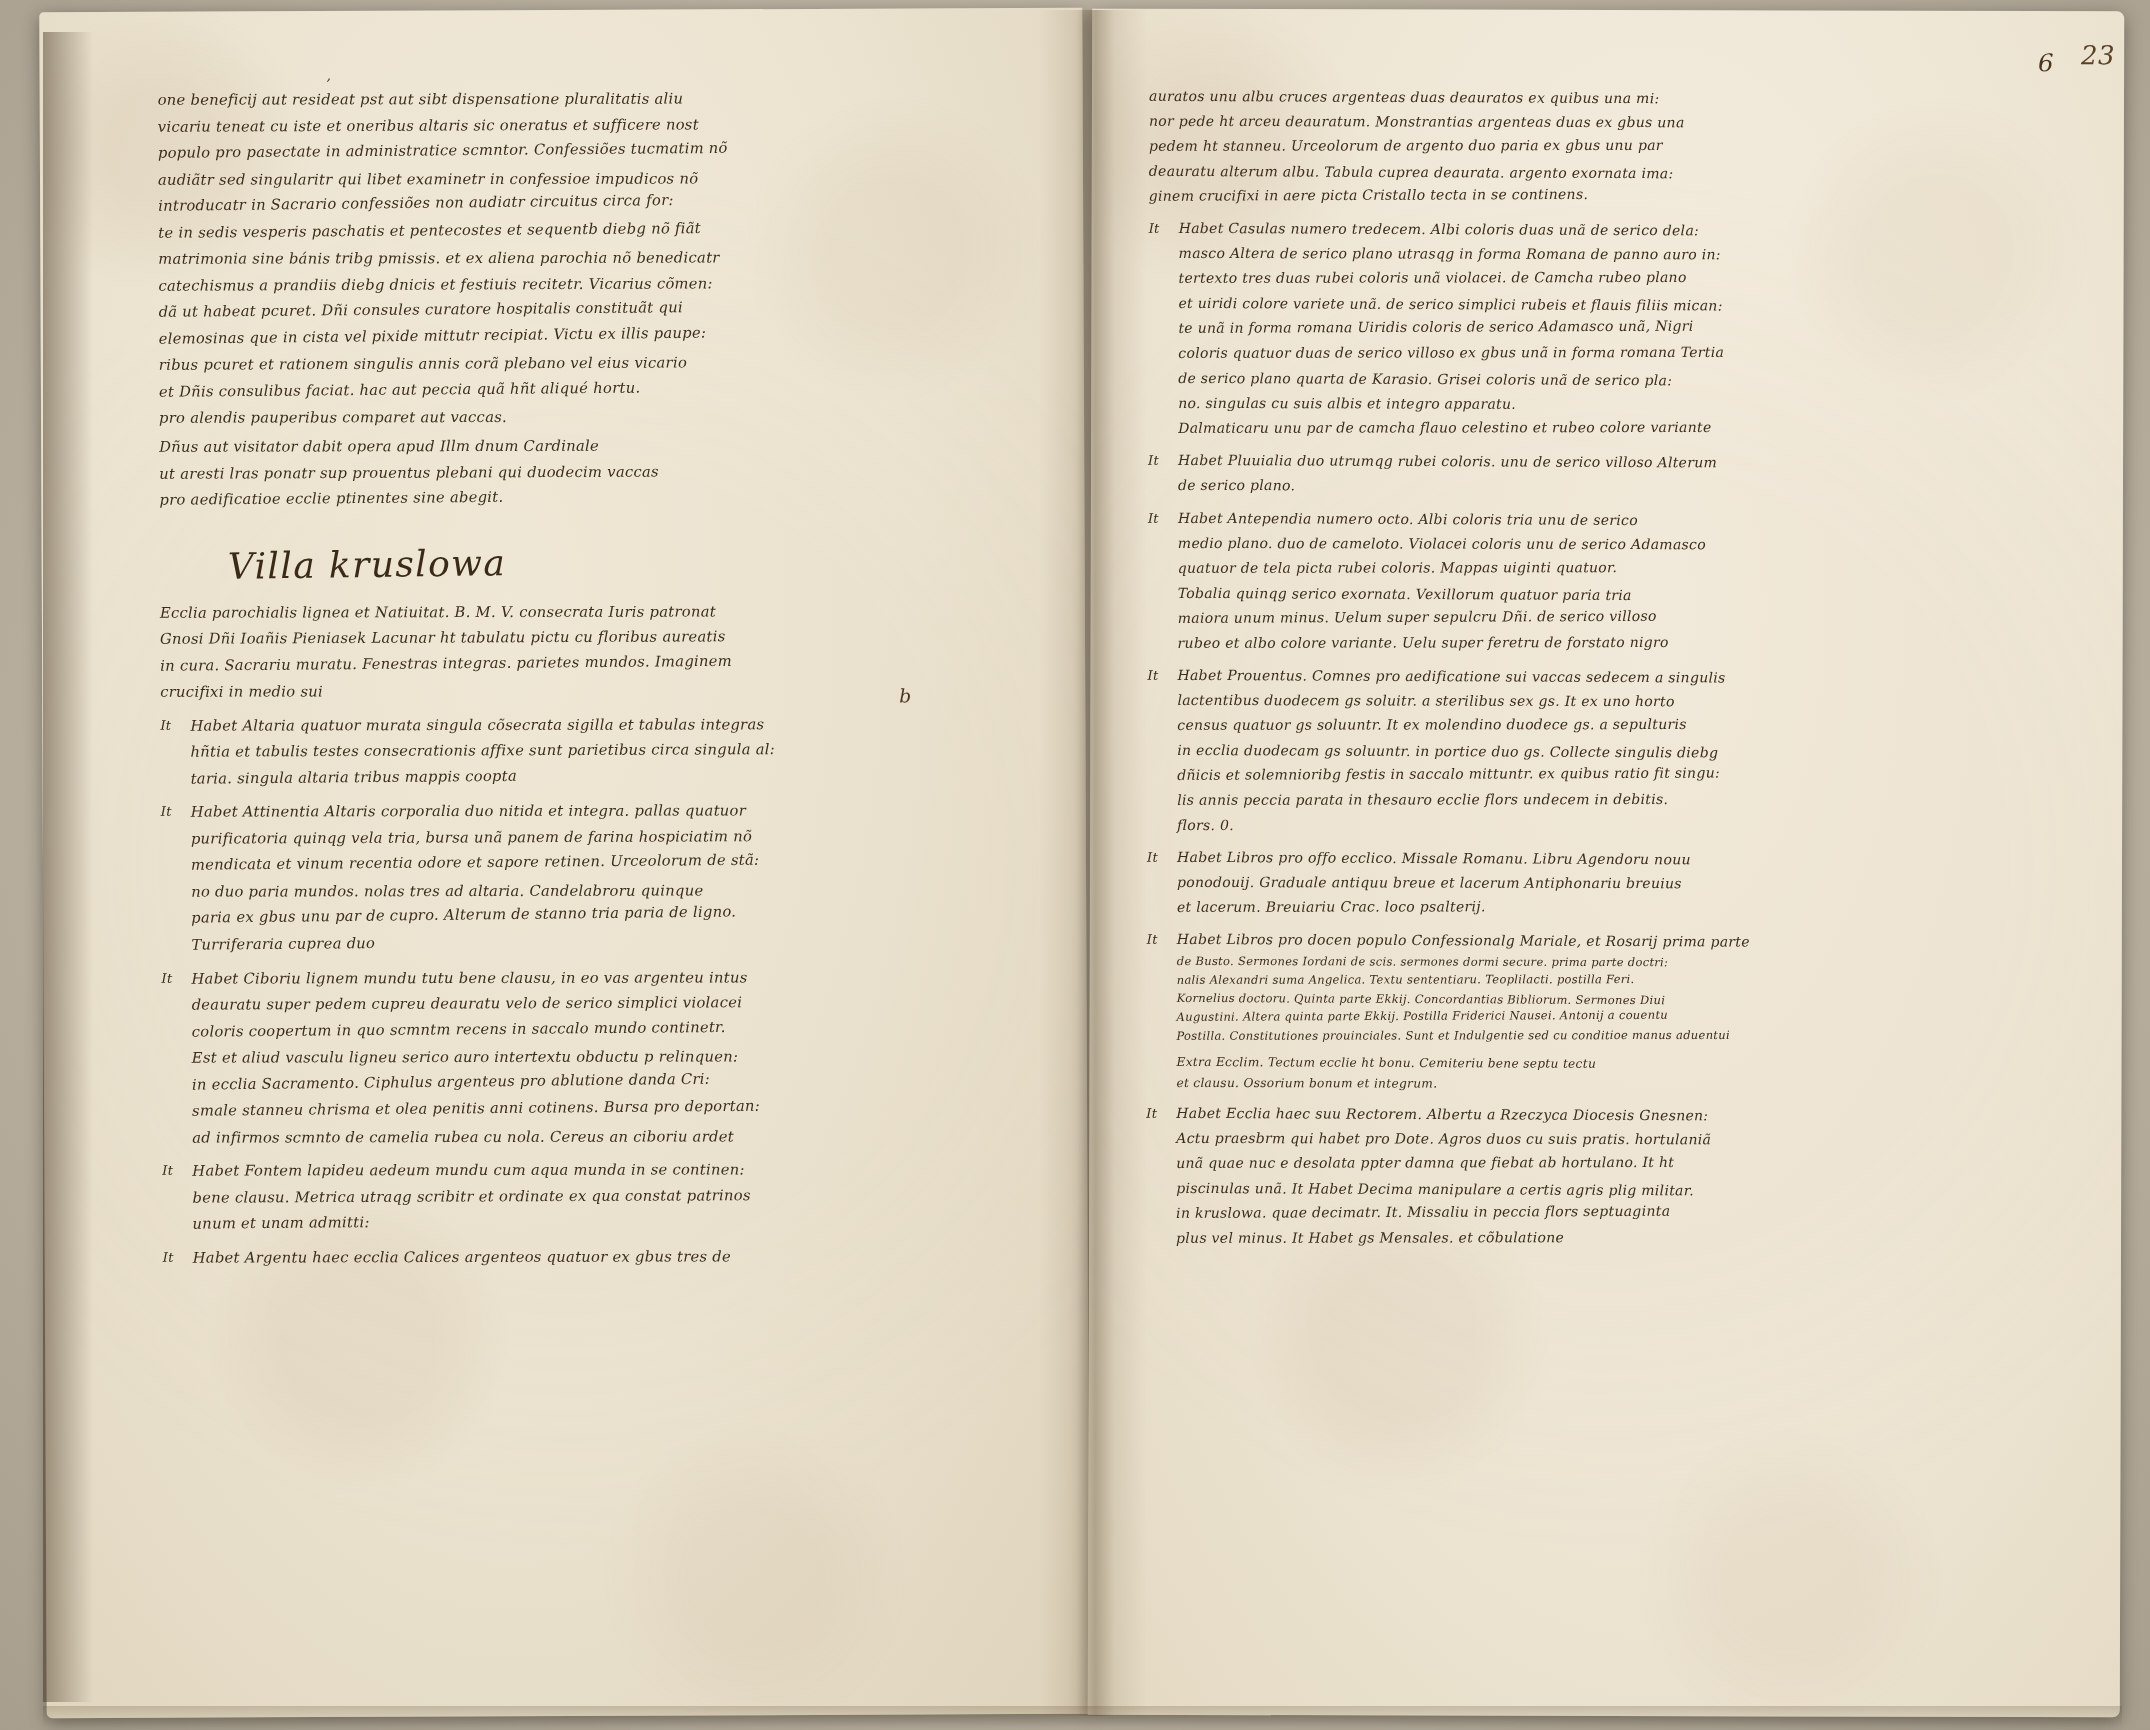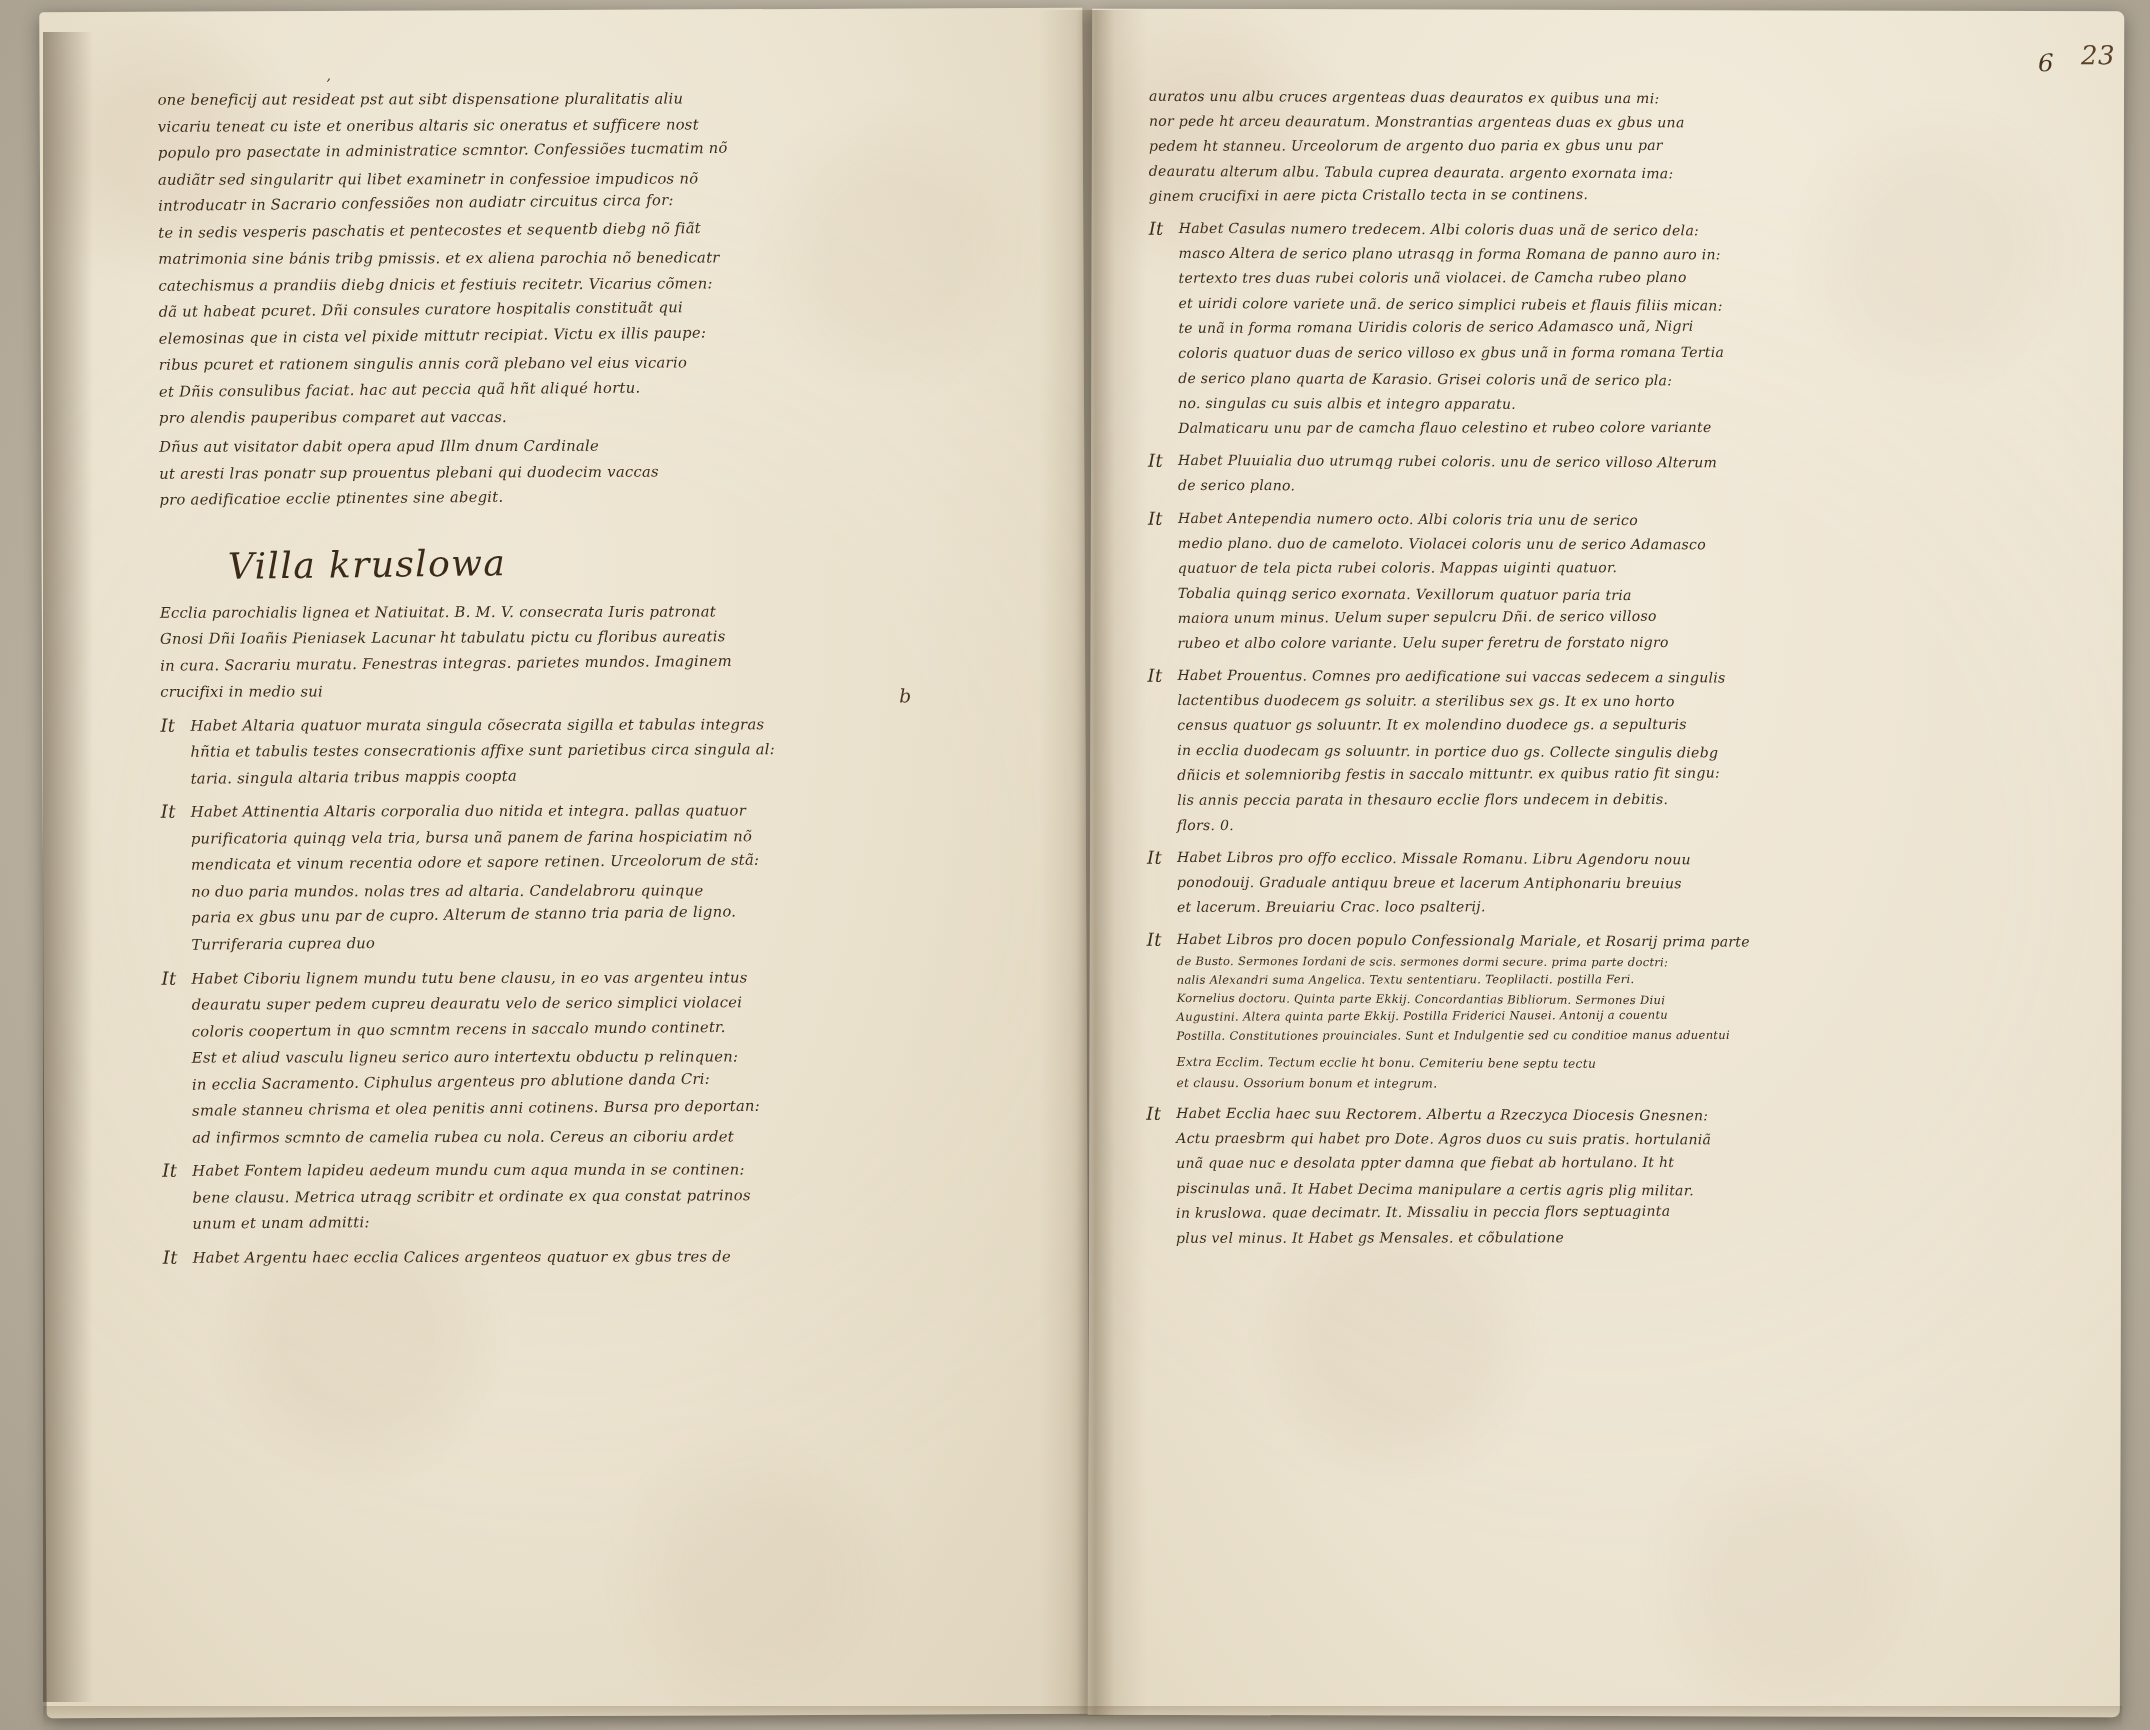--- a/index.html
+++ b/index.html
@@ -145,21 +145,21 @@
     font-style: italic;
     letter-spacing: 1.4px;
     margin: 21.5px 0 7.2px 68px;
     white-space: nowrap;
     transform: rotate(-0.5deg);
   }
 
   .entry { display: flex; margin-top: 7.2px; }
   .entry .marker {
     flex: 0 0 30px;
-    font-size: 18px;
+    font-size: 13px;
     line-height: 26.5px;
     color: #3c2c1a;
     font-style: italic;
   }
   .entry .body { flex: 1 1 auto; }
   .entry .body .line { margin-left: 0; }
 
   
   .folio {
     position: absolute;

